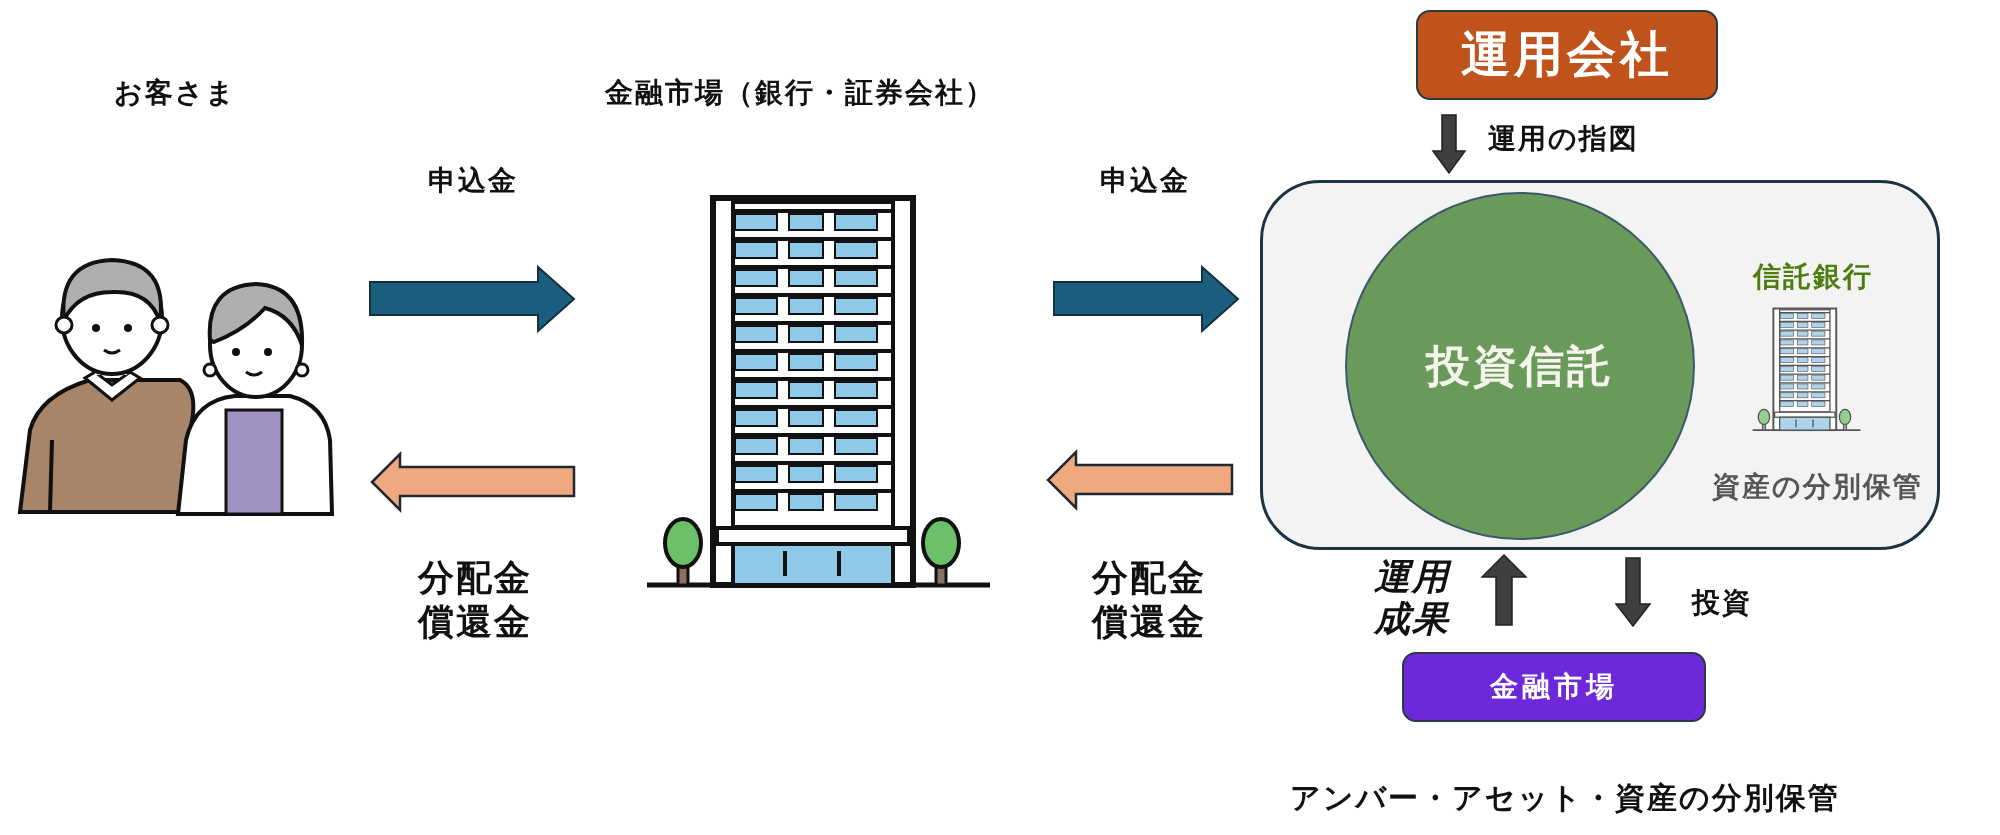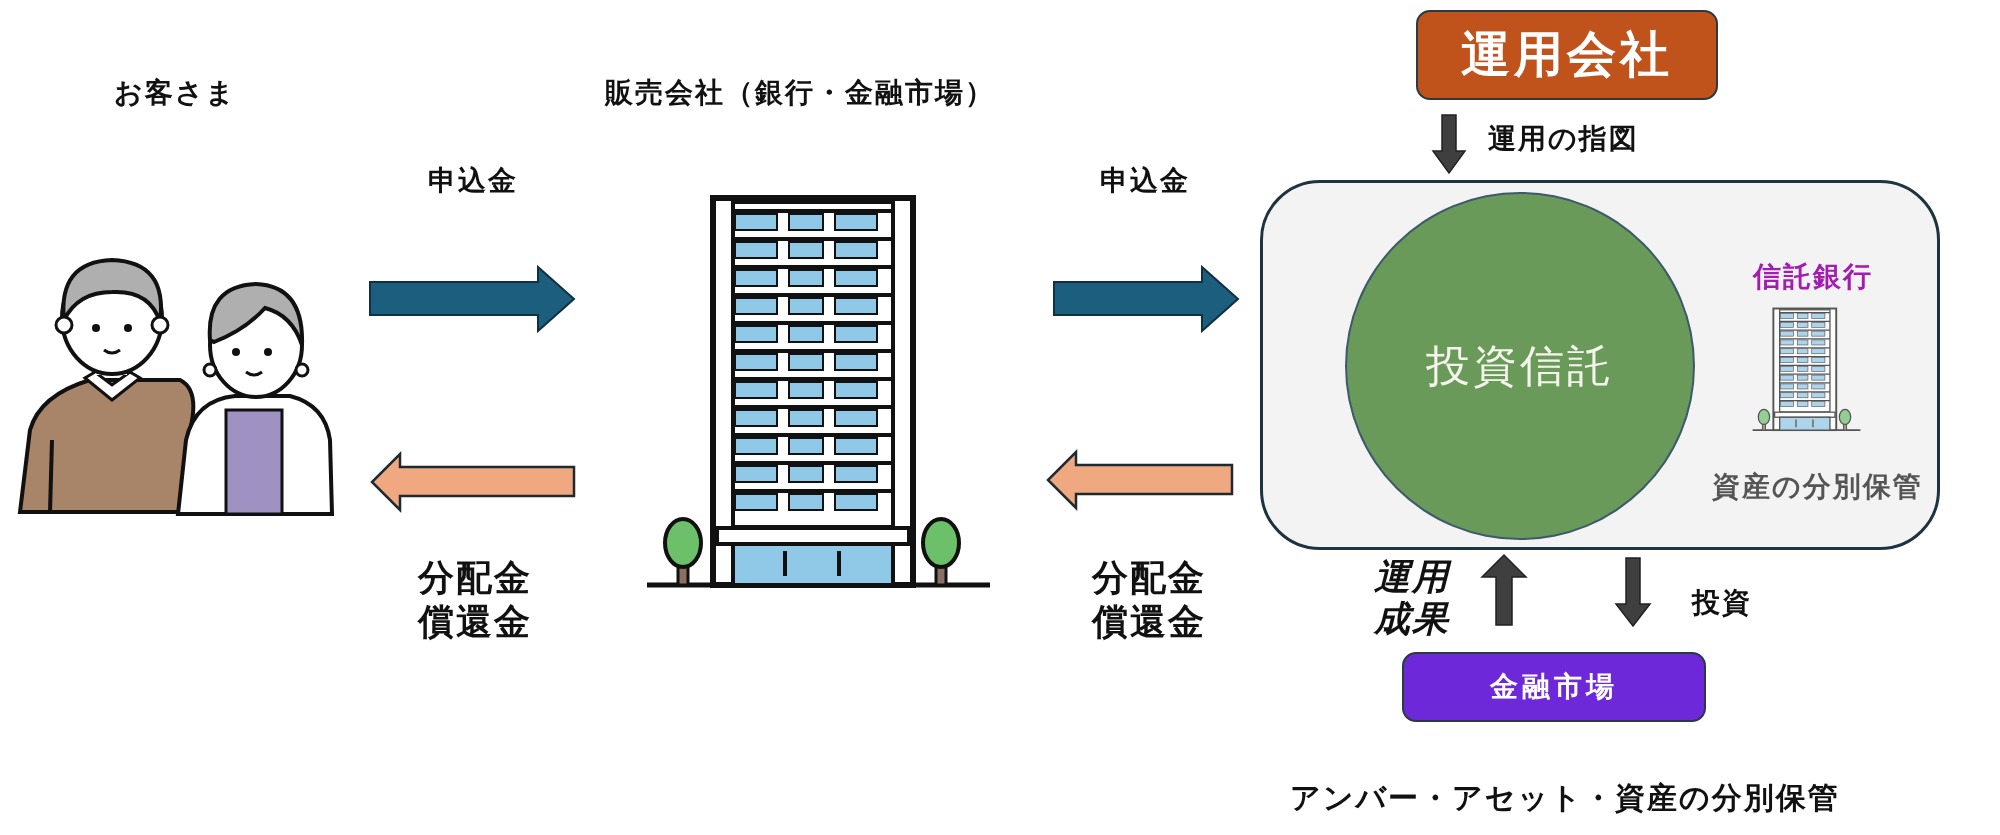--- a/index.html
+++ b/index.html
@@ -52,21 +52,21 @@
   <path d="M2 17 L170 17 L170 2 L206 34 L170 66 L170 50 L2 50 Z" fill="#1B5E7E" stroke="#12303e" stroke-width="2"></path>
 </svg>
 <svg style="left:370px; top:452px;" width="206" height="60">
   <path d="M204 15 L30 15 L30 2 L2 30 L30 58 L30 44 L204 44 Z" fill="#F0A880" stroke="#1f2a30" stroke-width="2.5"></path>
 </svg>
 <div class="abs lbl2" style="left:418px; top:556px;">
   <div>分配金</div>
   <div>償還金</div>
 </div>
 
-<div class="abs lbl" style="left:605px; top:74px;">販売会社（銀行・金融市場）</div>
+<div class="abs lbl" style="left:605px; top:74px;">金融市場（銀行・証券会社）</div>
 <svg id="main-building" style="left:645px; top:188px;" width="350" height="405" viewBox="0 0 350 405">
     <line x1="2" y1="397" x2="345" y2="397" stroke="#111" stroke-width="5"></line>
     <rect x="68" y="10" width="200" height="387" fill="#fff" stroke="#111" stroke-width="6"></rect>
     <rect x="88" y="14" width="160" height="325" fill="#fff" stroke="#111" stroke-width="4"></rect>
     <line x1="88" y1="23" x2="248" y2="23" stroke="#111" stroke-width="4"></line>
     <rect x="90" y="26" width="42" height="16" fill="#90C8E8" stroke="#111" stroke-width="2"></rect>
     <rect x="144" y="26" width="34" height="16" fill="#90C8E8" stroke="#111" stroke-width="2"></rect>
     <rect x="190" y="26" width="42" height="16" fill="#90C8E8" stroke="#111" stroke-width="2"></rect>
     <line x1="88" y1="51" x2="248" y2="51" stroke="#111" stroke-width="4"></line>
     <rect x="90" y="54" width="42" height="16" fill="#90C8E8" stroke="#111" stroke-width="2"></rect>
@@ -130,24 +130,24 @@
   <div>償還金</div>
 </div>
 
 <div class="abs boxlabel" style="left:1416px; top:10px; width:302px; height:90px; background:#C0531B;">運用会社</div>
 <svg style="left:1431px; top:113px;" width="36" height="62">
   <path d="M11 2 L25 2 L25 38 L34 38 L18 60 L2 38 L11 38 Z" fill="#3F3F3F" stroke="#222" stroke-width="1.5"></path>
 </svg>
 <div class="abs lbl" style="left:1488px; top:120px;">運用の指図</div>
 
 <div class="abs" style="left:1260px; top:180px; width:680px; height:370px; background:#F3F3F3; border:3px solid #1d3340; border-radius:60px; box-sizing:border-box;"></div>
-<div class="abs" style="left:1345px; top:192px; width:350px; height:348px; border-radius:50%; background:#6A9A5A; border:2px solid #3d5a6a; box-sizing:border-box; display:flex; flex-direction:column; align-items:center; justify-content:center; color:#f4f4ec; font-weight:normal; font-size:44px; letter-spacing:3px; line-height:66px;">
+<div class="abs" style="left:1345px; top:192px; width:350px; height:348px; border-radius:50%; background:#6A9A5A; border:2px solid #3d5a6a; box-sizing:border-box; display:flex; flex-direction:column; align-items:center; justify-content:center; color:#f4f4ec; font-weight:bold; font-size:44px; letter-spacing:3px; line-height:66px;">
   <div>投資信託</div>
 </div>
-<div class="abs lbl" style="left:1753px; top:258px; color:#a21caf;">信託銀行</div>
+<div class="abs lbl" style="left:1753px; top:258px; color:#4d7c0f;">信託銀行</div>
 <svg id="trust-building" style="left:1752px; top:305px; opacity:0.7;" width="110" height="128" viewBox="0 0 350 405">
     <line x1="2" y1="397" x2="345" y2="397" stroke="#111" stroke-width="5"></line>
     <rect x="68" y="10" width="200" height="387" fill="#fff" stroke="#111" stroke-width="6"></rect>
     <rect x="88" y="14" width="160" height="325" fill="#fff" stroke="#111" stroke-width="4"></rect>
     <line x1="88" y1="23" x2="248" y2="23" stroke="#111" stroke-width="4"></line>
     <rect x="90" y="26" width="42" height="16" fill="#90C8E8" stroke="#111" stroke-width="2"></rect>
     <rect x="144" y="26" width="34" height="16" fill="#90C8E8" stroke="#111" stroke-width="2"></rect>
     <rect x="190" y="26" width="42" height="16" fill="#90C8E8" stroke="#111" stroke-width="2"></rect>
     <line x1="88" y1="51" x2="248" y2="51" stroke="#111" stroke-width="4"></line>
     <rect x="90" y="54" width="42" height="16" fill="#90C8E8" stroke="#111" stroke-width="2"></rect>

